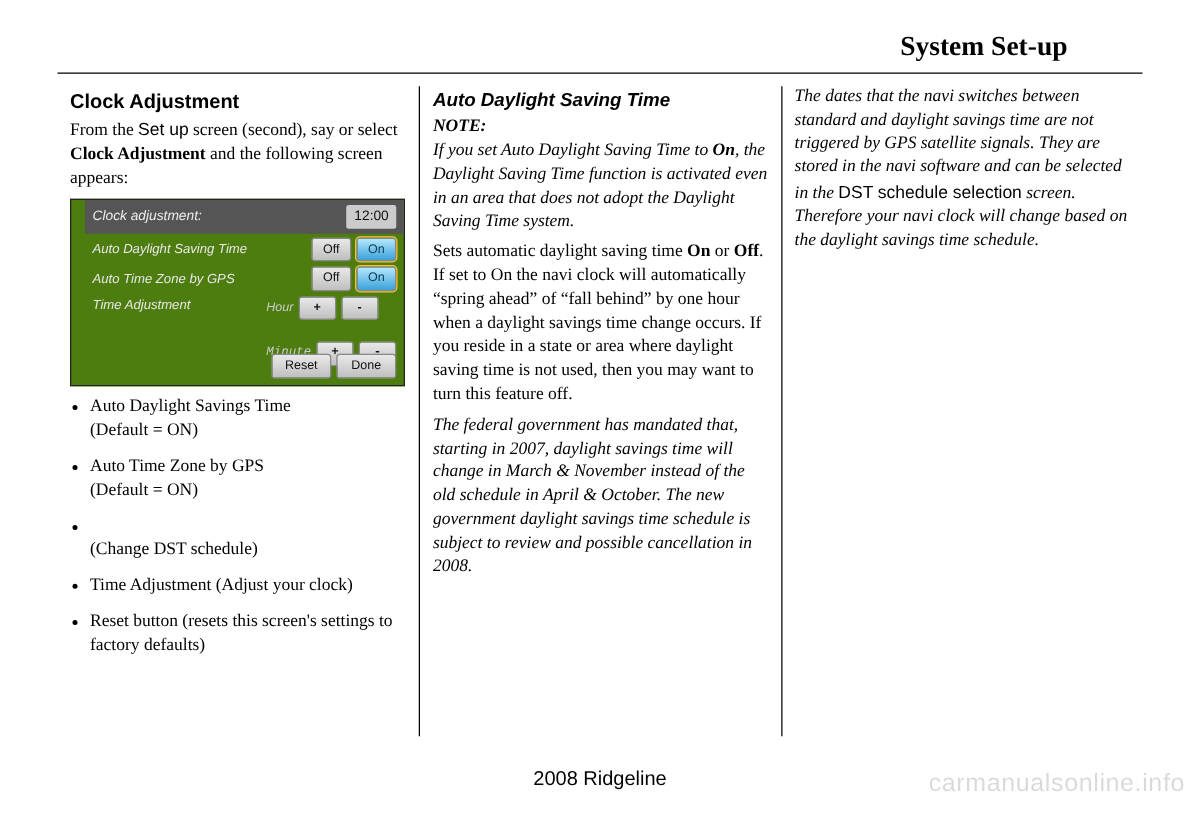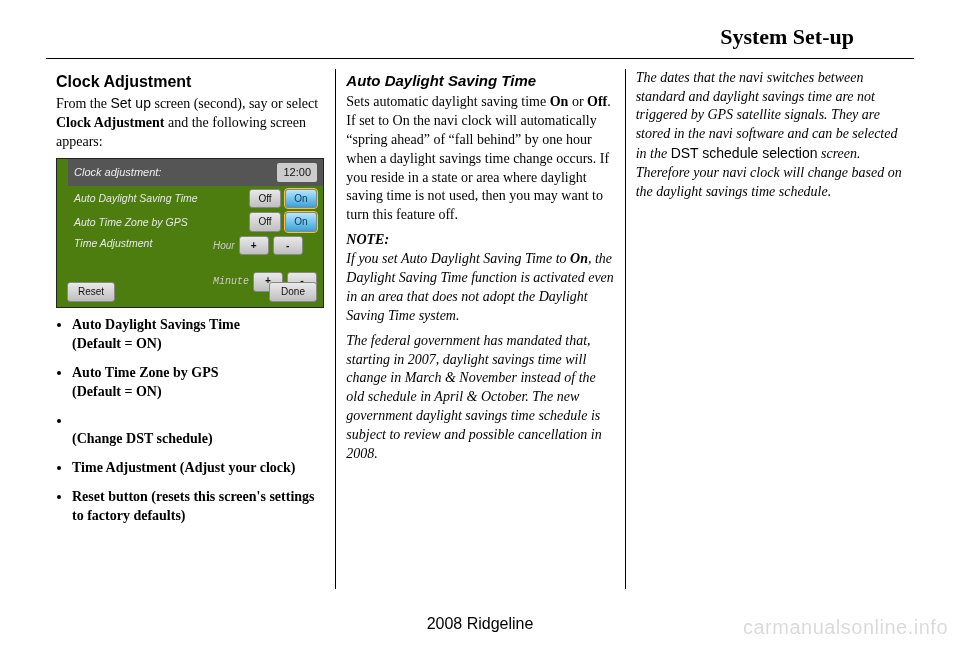--- a/index.html
+++ b/index.html
@@ -46,21 +46,21 @@
     font-weight: bold;
     font-style: italic;
     font-size: 15px;
     margin: 2px 0 2px 0;
   }
   p { margin: 0 0 6px 0; }
   .sans { font-family: Arial, sans-serif; }
   .italic { font-style: italic; }
   .bold { font-weight: bold; }
   ul.bullets { margin: 2px 0 0 0; padding-left: 16px; }
-  ul.bullets li { margin: 0 0 10px 0; font-weight: bold; }
+  ul.bullets li { margin: 0 0 10px 0; }
   .embed {
     width: 268px;
     height: 150px;
     background: #4d7c0f;
     border: 1px solid #222;
     font-family: Arial, sans-serif;
     color: #eee;
     font-size: 11px;
     margin: 6px 0 8px 0;
     position: relative;
@@ -101,21 +101,21 @@
     text-align: center;
     width: 32px;
     margin-left: 4px;
     border: 1px solid #888;
     font-size: 10px;
   }
   .embed .btn.on { background: linear-gradient(#b6e7ff,#3aa2d8); color:#063a55; outline:1.5px solid #ffbf3f; }
   .embed .btn.wide { width: 68px; }
   .embed .btn.small { width: 30px; font-weight: bold; }
   .embed .sub { margin-left: 10px; font-size: 10px; color:#ccc; font-style: italic; }
-  .embed .footer { position: absolute; bottom: 5px; left: 6px; right: 6px; display: flex; justify-content: space-between; gap: 16px; }
+  .embed .footer { position: absolute; bottom: 5px; left: 6px; right: 6px; display: flex; justify-content: flex-end; }
   .embed .footer .btn { width: 48px; }
   .note-label { font-weight: bold; font-style: italic; }
   .pg-footer {
     position: absolute;
     bottom: 20px;
     left: 46px;
     right: 46px;
     display: flex;
     justify-content: space-between;
     align-items: flex-end;
@@ -193,25 +193,25 @@
       <li><span>Auto Time Zone by GPS</span><br><span>(Default = ON)</span></li>
       <li><br><span>(Change DST schedule)</span></li>
       <li><span>Time Adjustment (Adjust your clock)</span></li>
       <li><span>Reset button (resets this screen's settings to factory defaults)</span></li>
     </ul>
   </div>
 
   <div class="col">
     <div class="subhead-bi">Auto Daylight Saving Time</div>
     <p>
-      <span>Sets automatic daylight saving time </span><span class="bold">On</span><span> or </span><span class="bold">Off</span><span>. If set to On the navi clock will automatically “spring ahead” of “fall behind” by one hour when a daylight savings time change occurs. If you reside in a state or area where daylight saving time is not used, then you may want to turn this feature off.</span>
-    </p>
-    <p>
       <span class="note-label">NOTE:</span><br>
       <span class="italic">If you set Auto Daylight Saving Time to </span><span class="italic bold">On</span><span class="italic">, the Daylight Saving Time function is activated even in an area that does not adopt the Daylight Saving Time system.</span>
+    </p>
+    <p>
+      <span>Sets automatic daylight saving time </span><span class="bold">On</span><span> or </span><span class="bold">Off</span><span>. If set to On the navi clock will automatically “spring ahead” of “fall behind” by one hour when a daylight savings time change occurs. If you reside in a state or area where daylight saving time is not used, then you may want to turn this feature off.</span>
     </p>
     <p class="italic">The federal government has mandated that, starting in 2007, daylight savings time will change in March &amp; November instead of the old schedule in April &amp; October. The new government daylight savings time schedule is subject to review and possible cancellation in 2008.</p>
   </div>
 
   <div class="col">
     <p class="italic">
       <span>The dates that the navi switches between standard and daylight savings time are not triggered by GPS satellite signals. They are stored in the navi software and can be selected in the </span><span class="sans" style="font-style:normal;">DST schedule selection</span><span> screen. Therefore your navi clock will change based on the daylight savings time schedule.</span>
     </p>
   </div>
 

